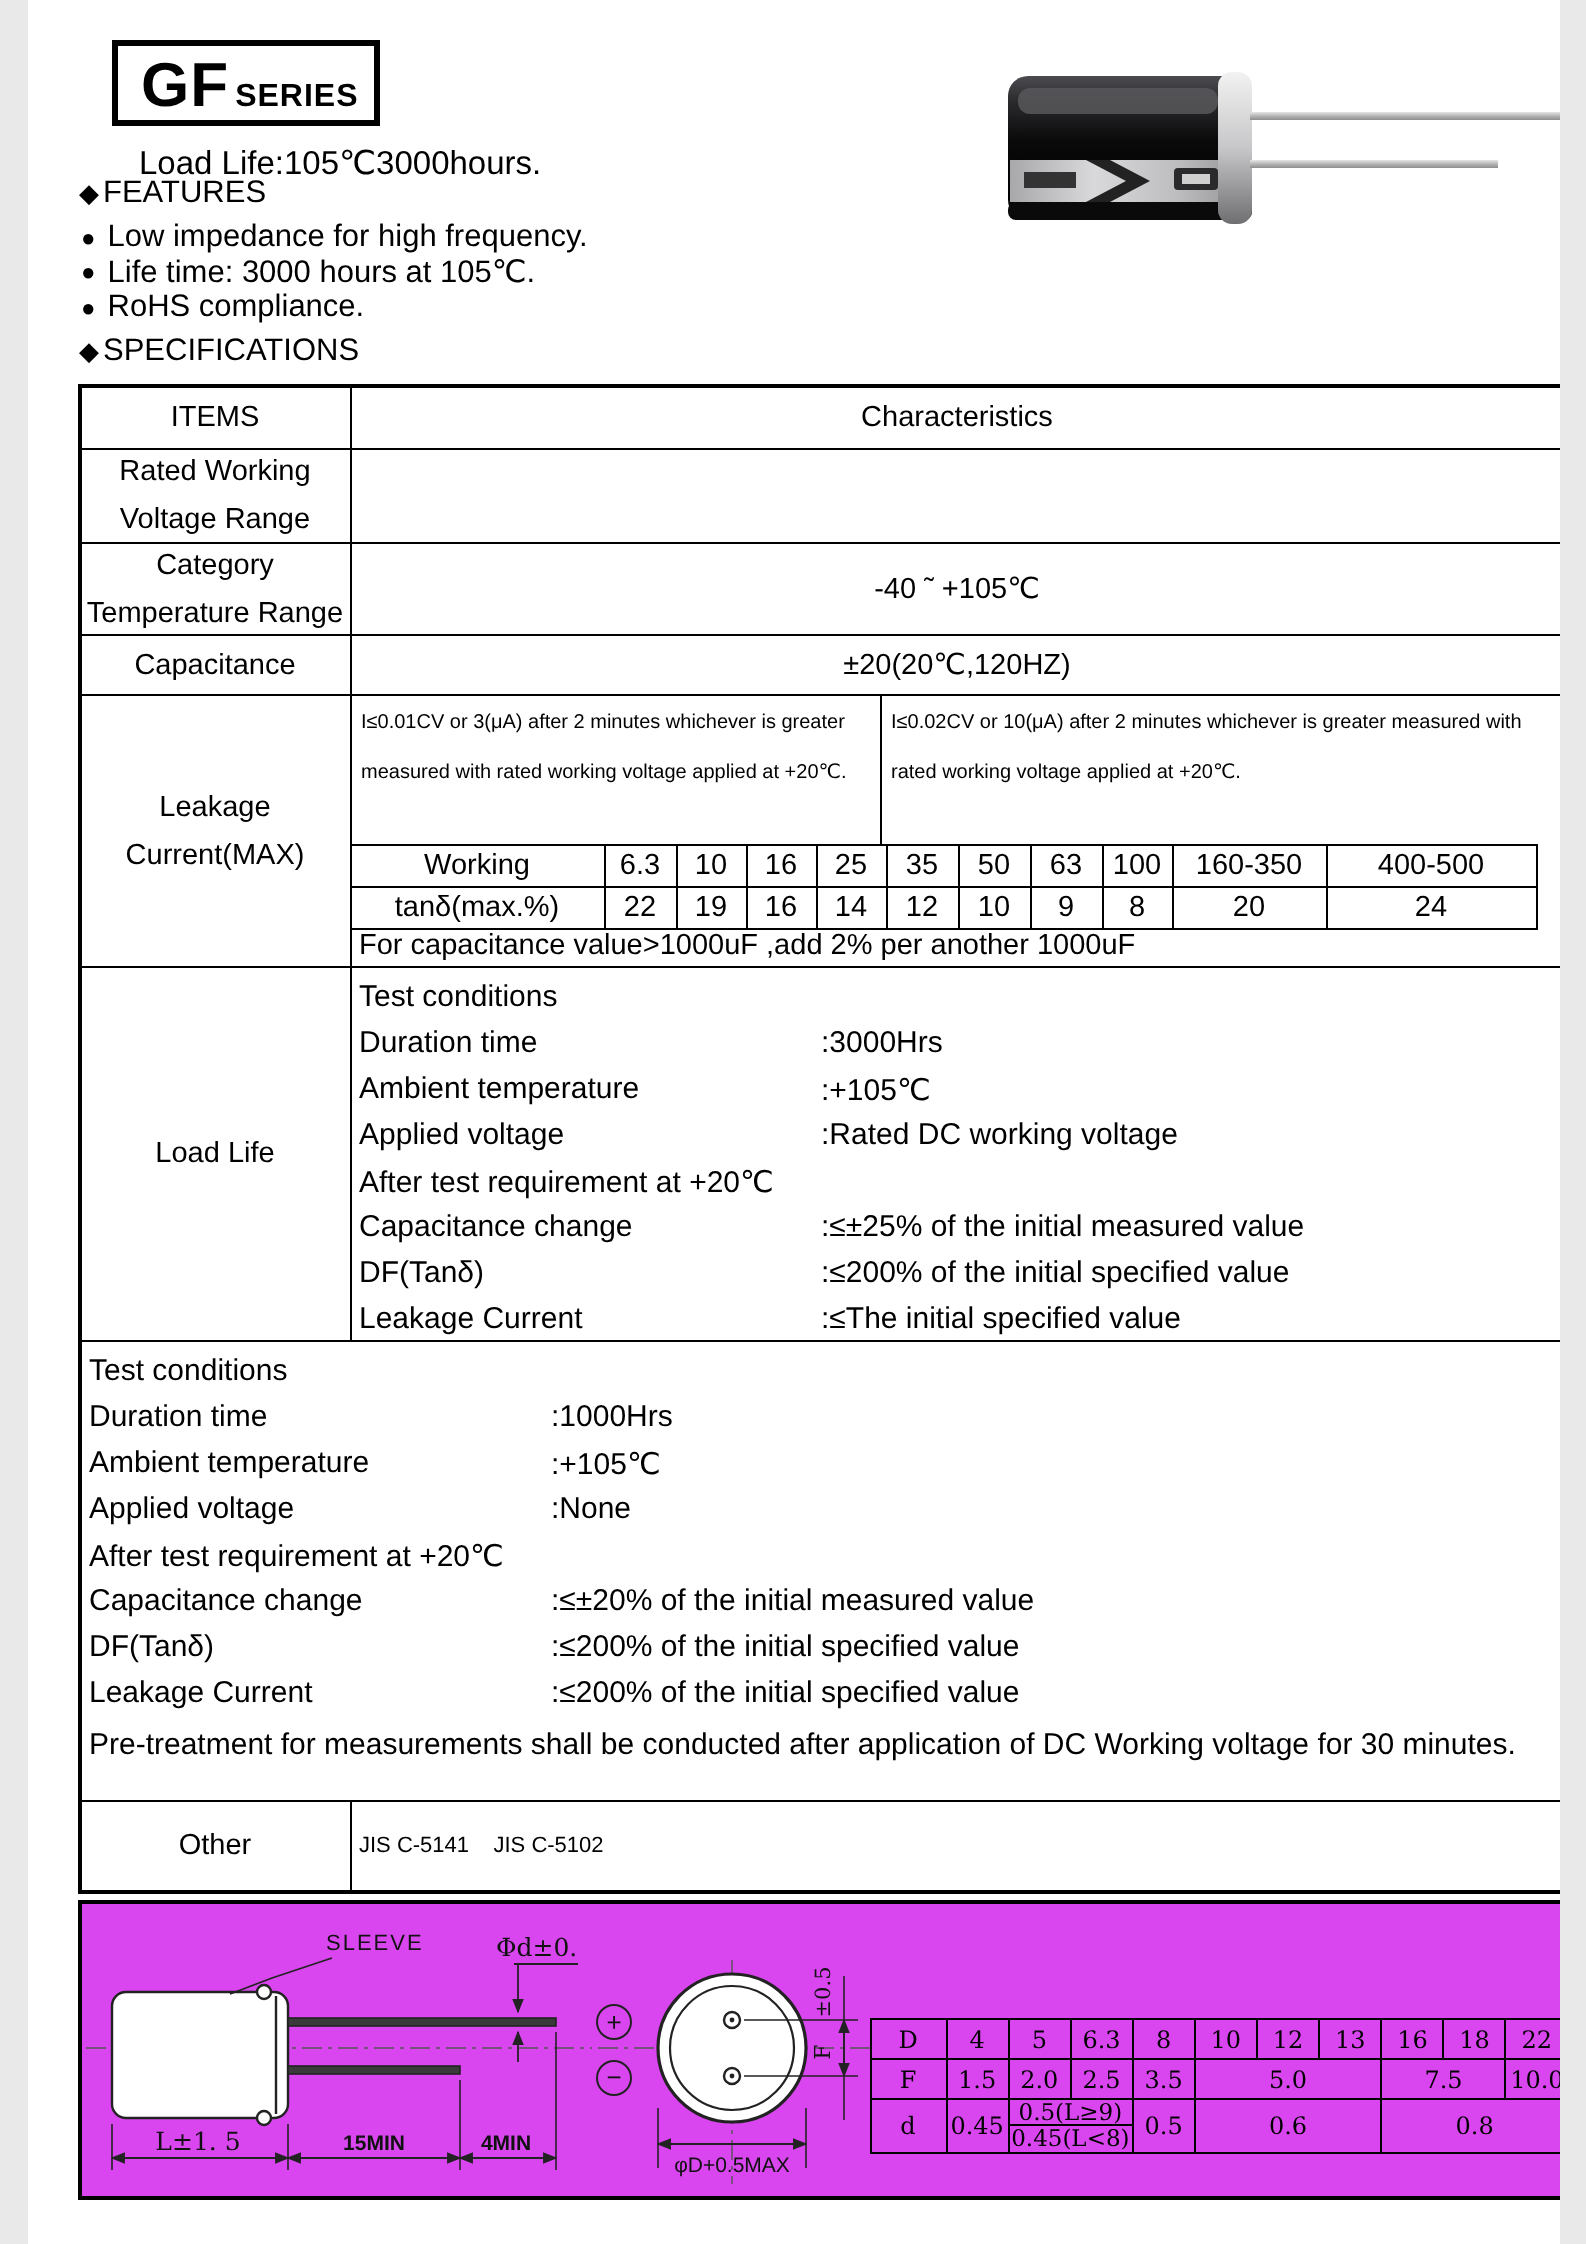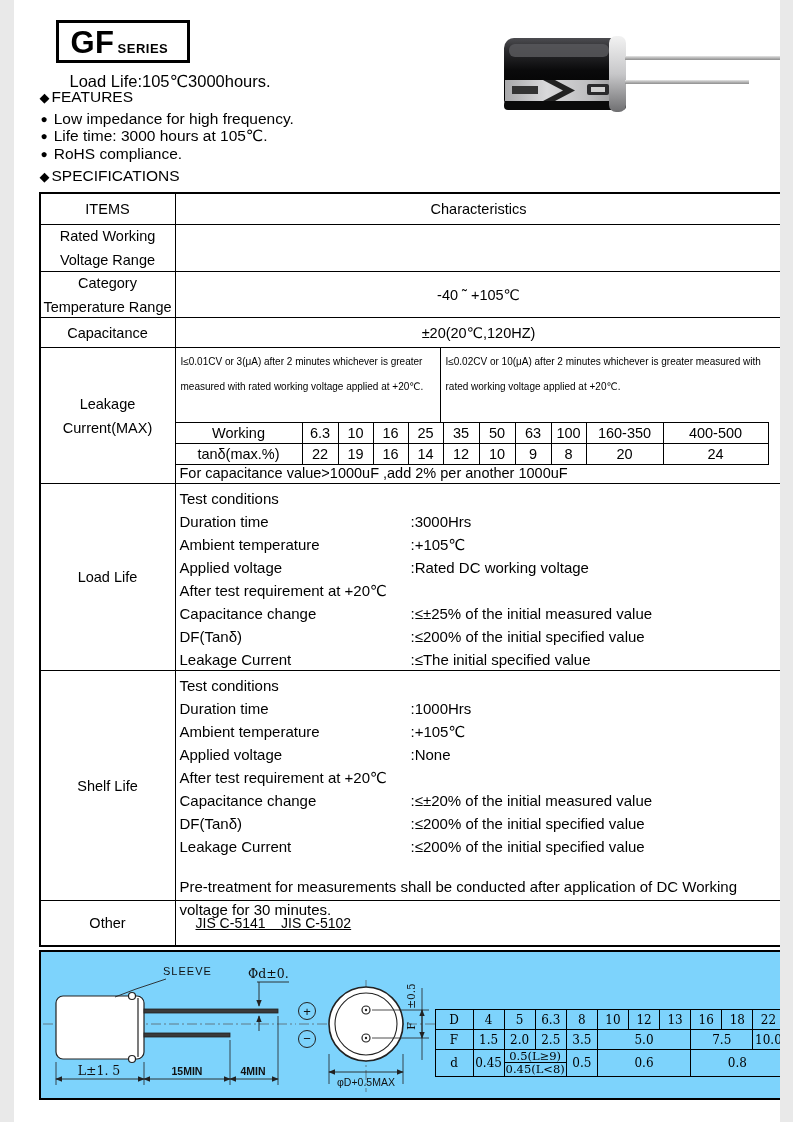--- a/index.html
+++ b/index.html
@@ -10,21 +10,21 @@
     font-family:"Liberation Sans","DejaVu Sans",sans-serif;
     overflow:hidden;
   }
   
   .title-box {
     position:absolute; left:42px; top:20px; width:134px; height:43px;
     border:3px solid #000; display:flex; align-items:baseline;
     padding:2px 0 0 12px;
   }
   .title-box .gf { font-size:31px; font-weight:bold; letter-spacing:0.5px; }
-  .title-box .suffix { font-size:13px; font-weight:bold; margin-left:3px; letter-spacing:0.5px; }
+  .title-box .suffix { font-size:16px; font-weight:bold; margin-left:3px; letter-spacing:0.5px; }
   .subtitle { position:absolute; left:56px; top:72px; font-size:16.5px; }
   .sec-title { position:absolute; left:26px; font-size:15.5px; display:flex; align-items:center; }
   .sec-title .diamond { font-size:13px; margin-right:2px; }
   .features-title { top:88px; }
   .specs-title { top:167px; }
   .bullets { position:absolute; left:27px; top:110px; }
   .bullet-row { display:flex; align-items:center; height:17.5px; font-size:15.5px; }
   .bullet-row .dot { font-size:12px; margin-right:6px; }
   .photo { position:absolute; left:485px; top:18px; width:308px; height:100px; }
 
@@ -42,45 +42,45 @@
   }
   .content-cell { flex:1; min-width:0; }
   .center-val { display:flex; align-items:center; justify-content:center; font-size:14.5px; }
   .h-header { height:30px; }
   .h-rated { height:47px; }
   .h-cat { height:46px; }
   .h-capa { height:30px; }
   .h-leak { height:136px; }
   .h-load { height:187px; }
   .h-shelf { height:230px; }
-  .h-other { height:45px;gap:16px; }
+  .h-other { height:45px; }
   .split2 { display:flex; height:100%; }
   .split2 .lowcol { width:265px; flex:0 0 265px; border-right:1px solid #000; }
   .split2 .highcol { flex:1; min-width:0; }
   .leak-texts { display:flex; height:74px; }
   .leak-texts .lowcol { width:265px; flex:0 0 265px; border-right:1px solid #000; }
   .leak-texts .highcol { flex:1; min-width:0; }
   .leak-text { padding:2px 6px 0 5px; line-height:24.5px; font-size:10px; }
   .tan-table { border-collapse:collapse; table-layout:fixed; width:593px; margin-left:-1px;padding-left:17px; }
   .tan-table td, .tan-table th {
     border:1px solid #000; height:21px; text-align:center;
     font-weight:normal; font-size:14.5px; padding:0;
   }
   .leak-note { height:17px; line-height:17px; padding-left:4px; font-size:14.5px; }
   .cond-area { padding:3px 0 0 4px; }
   .cond-row { display:flex; height:23px; align-items:center; font-size:15px; }
   .cond-row .cname { width:231px; flex:0 0 231px; }
   .cond-row.gap { margin-top:0; }
-  .cond-note { font-size:15px; line-height:23px; padding-right:8px; margin-top:17px; }
-  .other-val { display:flex; align-items:center; padding-left:4px; font-size:14px; white-space:pre-wrap;text-decoration:underline; }
+  .cond-note { font-size:15px; line-height:23px; padding-right:8px; margin-top:3px; }
+  .other-val { display:flex; align-items:center; padding-left:4px; font-size:11px; white-space:pre-wrap; }
 
   
   .diagram-box {
     position:absolute; left:25px; top:950px; width:745px; height:150px;
-    border:2px solid #000; background:#7dd3fc;
+    border:2px solid #000; background:#d946ef;
   }
   .diagram-svg { position:absolute; left:0; top:0; }
   .dim-table {
     position:absolute; left:394px; top:57px; width:350px;
     border-collapse:collapse; table-layout:fixed;
     font-family:"DejaVu Serif","Liberation Serif",serif; font-size:12px;
   }
   .dim-table td {
     border:1px solid #000; text-align:center; padding:0; height:20px;
   }
@@ -278,21 +278,20 @@
           <span class="cval">:≤200% of  the initial specified value</span>
         </div>
         <div class="cond-row">
           <span class="cname">Leakage Current</span>
           <span class="cval">:≤The initial specified value</span>
         </div>
       </div>
     </div>
 
     <div class="srow h-shelf">
-      <div class="items-cell">Shelf Life</div>
       <div class="content-cell cond-area">
         <div class="cond-row">
           <span class="cname">Test conditions</span>
           <span class="cval"></span>
         </div>
         <div class="cond-row">
           <span class="cname">Duration time</span>
           <span class="cval">:1000Hrs</span>
         </div>
         <div class="cond-row">

